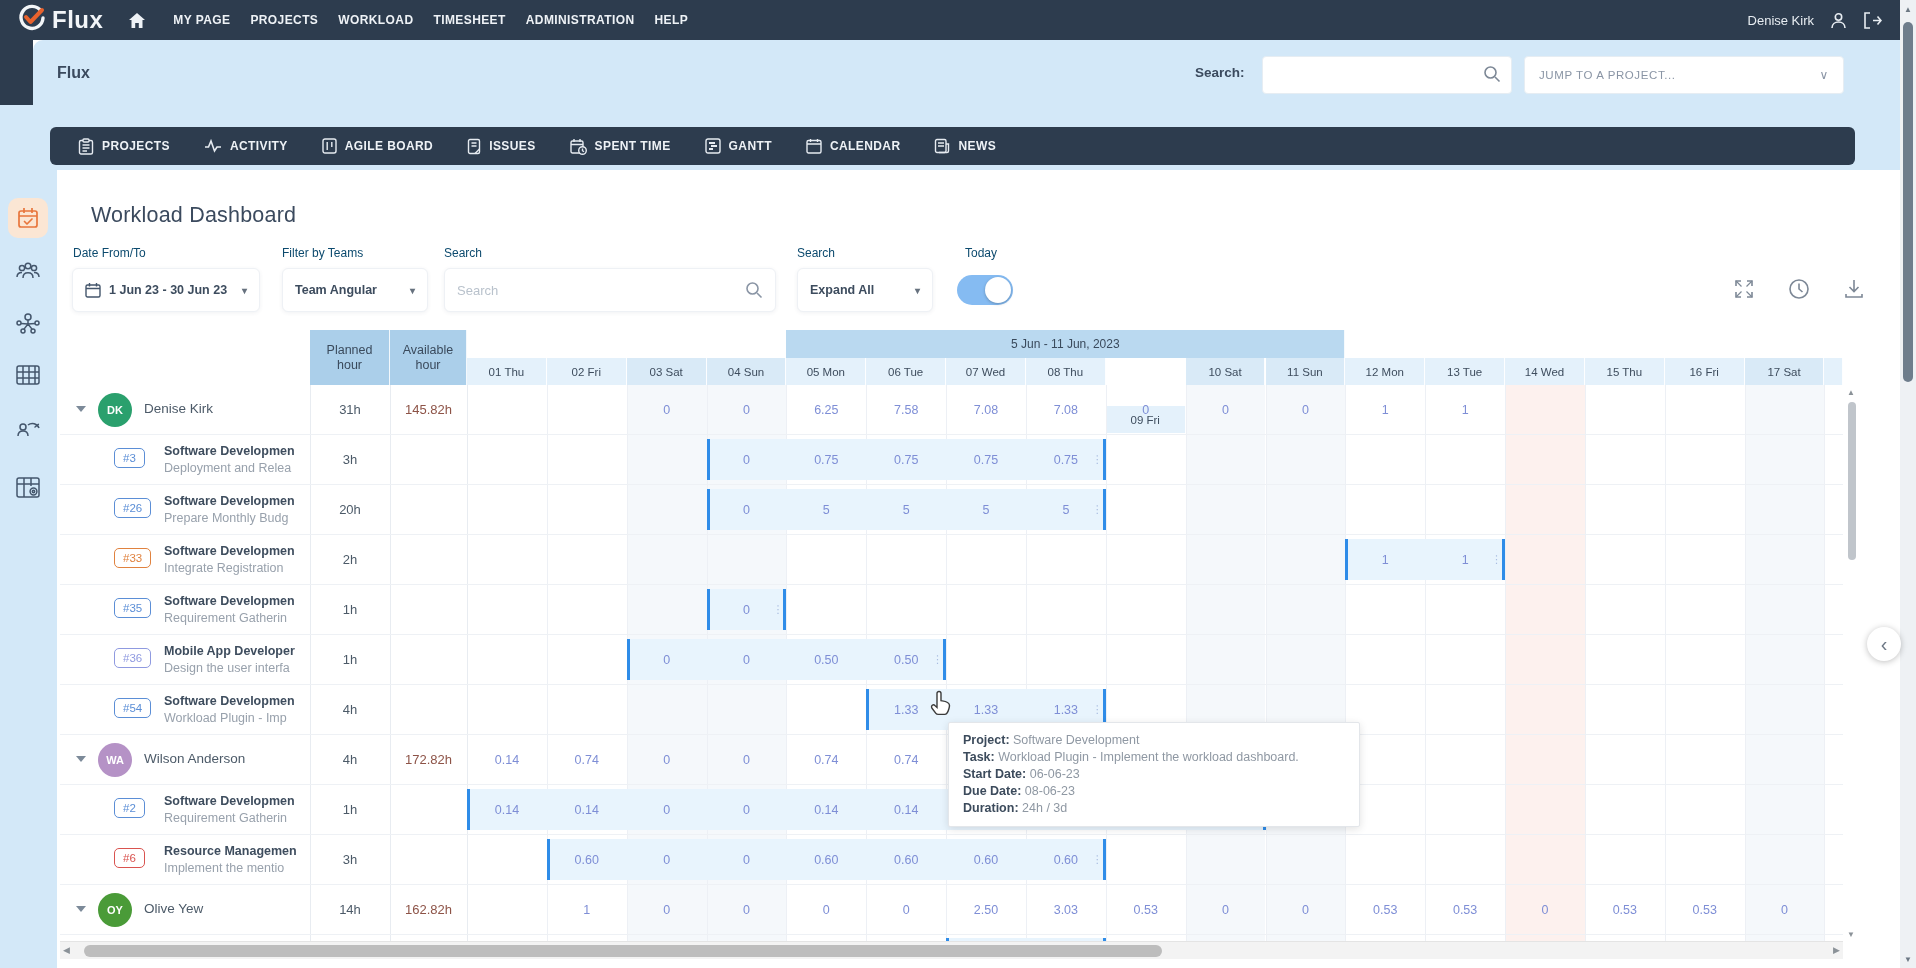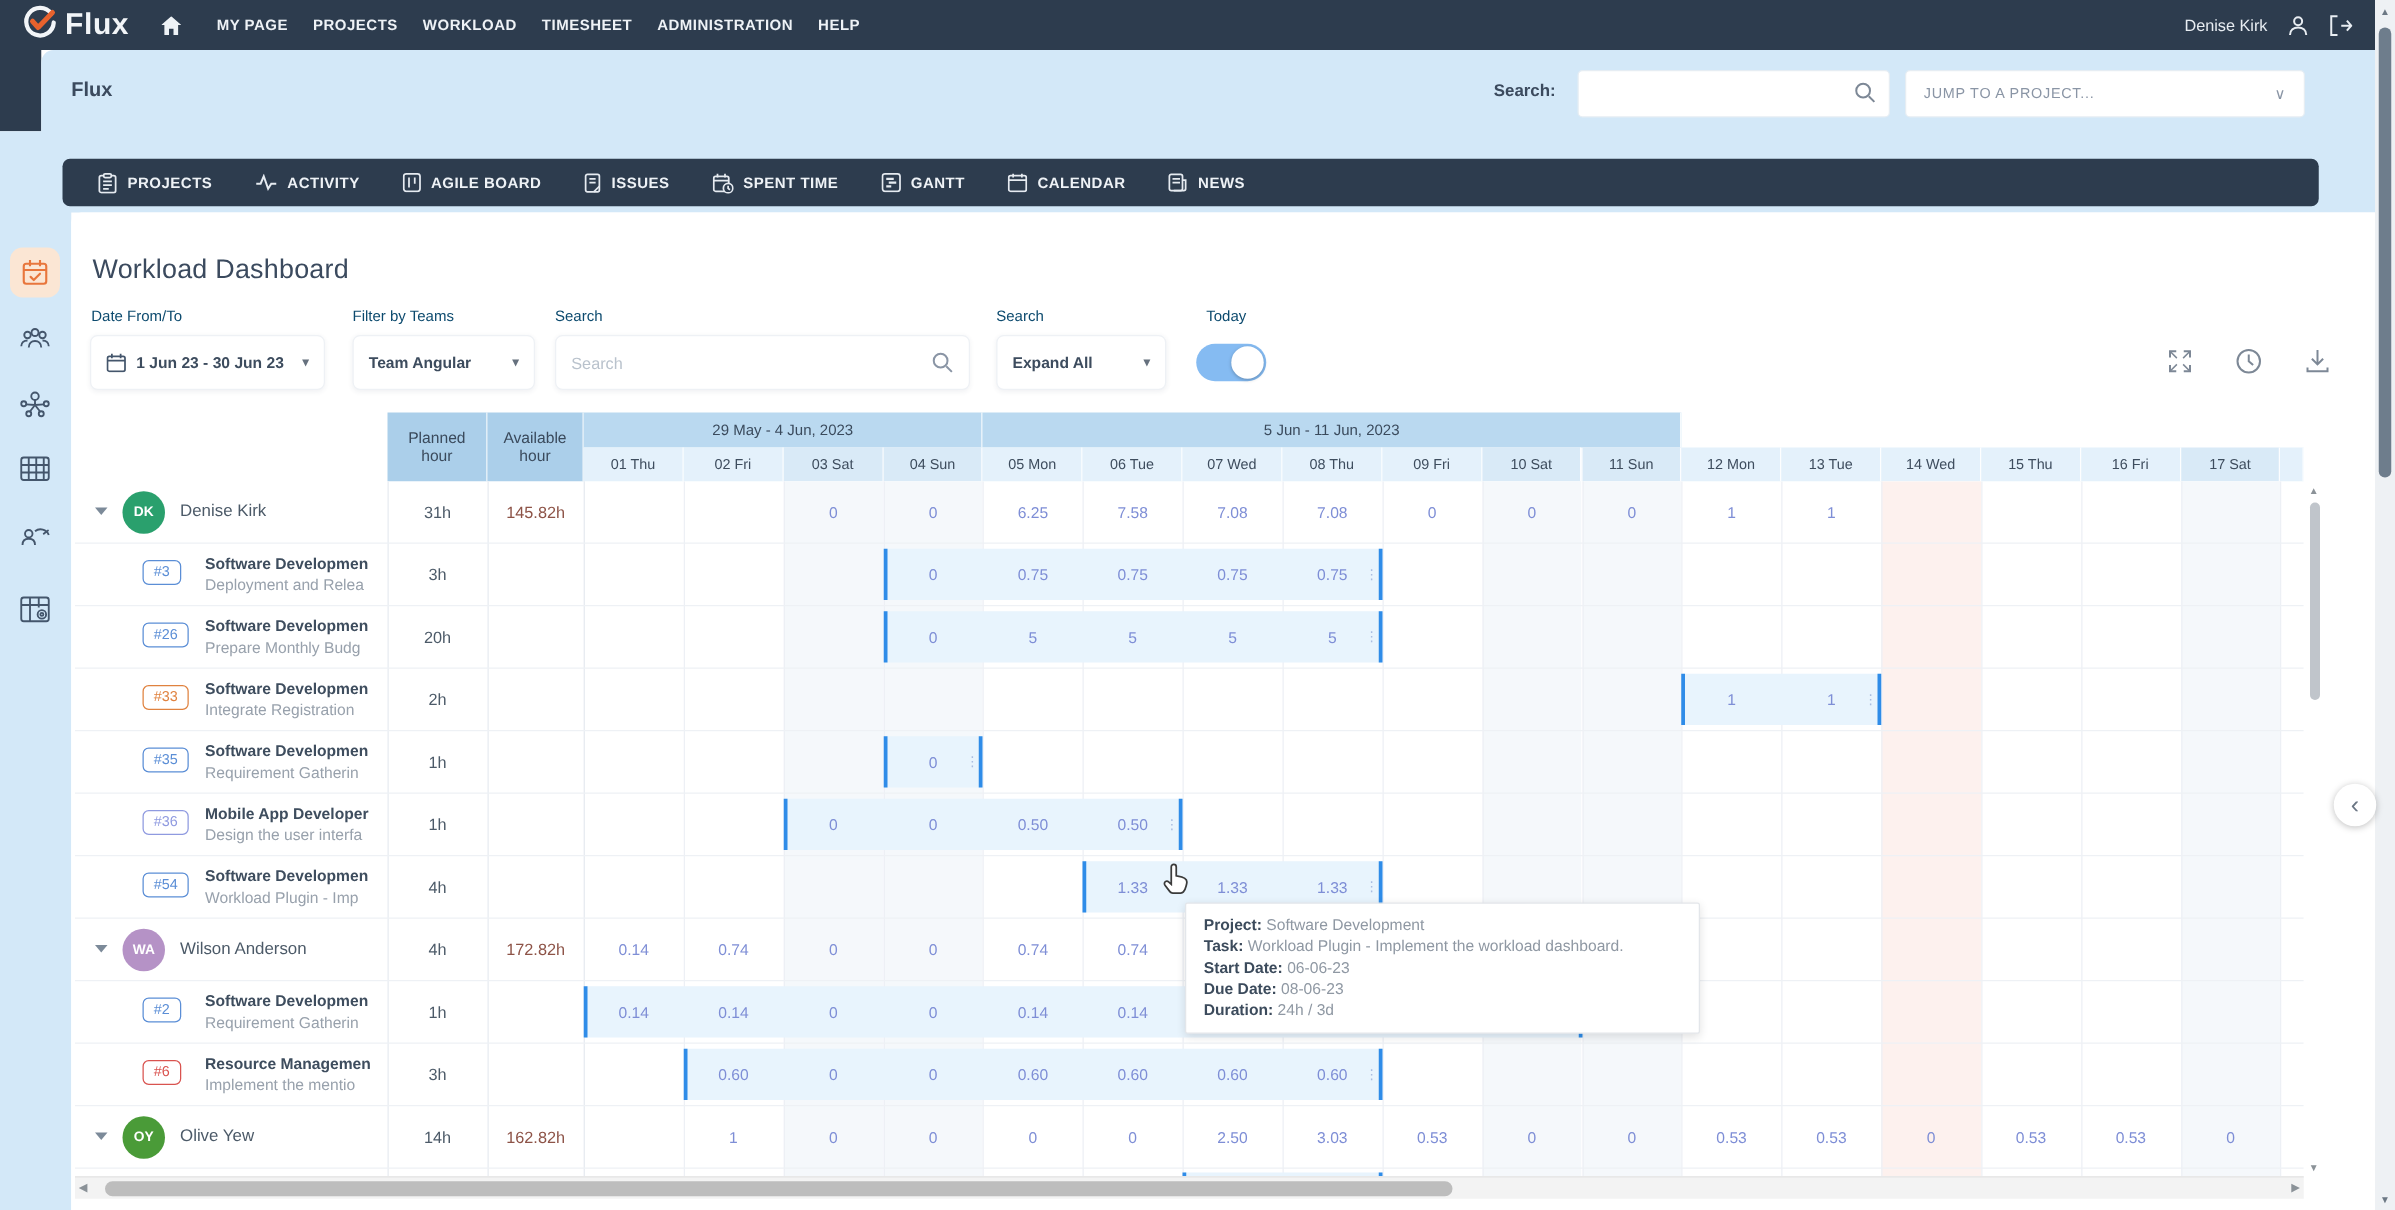--- a/index.html
+++ b/index.html
@@ -41,21 +41,21 @@
   .tab{ display:flex; align-items:center; gap:8px; color:#eef2f6; font-size:12px; font-weight:bold;
         letter-spacing:.4px; cursor:pointer; white-space:nowrap;}
   .tab svg{ display:block;}
 
   
   .side-icon{ position:absolute; left:8px; width:40px; height:40px; display:flex;
               align-items:center; justify-content:center;}
   .side-icon.active{ background:#fbe6d4; border-radius:10px;}
 
   
-  .page-title{ position:absolute; left:74px; top:203px; font-size:21.5px; font-weight:500;
+  .page-title{ position:absolute; left:91px; top:203px; font-size:21.5px; font-weight:500;
                color:#3b4a5e; letter-spacing:.2px;}
   .flabel{ position:absolute; top:246px; font-size:12px; color:#0c4a6e;}
   .fbox{ position:absolute; top:268px; height:44px; background:#fff; border:1px solid #eef1f5;
          box-shadow:0 1px 4px rgba(40,60,90,.07); border-radius:6px; display:flex; align-items:center;
          padding:0 12px; font-size:12.5px; color:#3d4c5e; font-weight:bold;}
   .fbox .caret{ margin-left:auto; color:#66717e; font-size:10px;}
   .fbox input{ border:none; outline:none; width:100%; font-size:13px; font-family:inherit; color:#3d4c5e;}
   .fbox input::placeholder{ color:#b9c2cc; font-weight:normal;}
   .toggle{ position:absolute; left:957px; top:275px; width:56px; height:30px; background:#85bbf2;
            border-radius:15px; cursor:pointer;}
@@ -376,31 +376,30 @@
   <div class="wl-table">
     <div class="thead" id="thead">
         <div class="hcell" style="left: 250px; width: 80px;">
           <div style="width: 66px;">Planned hour</div>
         </div>
         <div class="hcell" style="left: 330px; width: 77px;">
           <div style="width: 63px;">Available hour</div>
         </div>
         <div style="position: absolute; left: 15px; top: 0px; height: 55px; width: 1px; background: rgba(255, 255, 255, 0.55);"></div>
         <div style="position: absolute; left: 39px; top: 0px; height: 55px; width: 1px; background: rgba(255, 255, 255, 0.55);"></div>
-        <div class="wcell" style="left: 407px; width: 319.4px;">29 May - 4 Jun, 2023</div>
         <div class="wcell" style="left: 726.4px; width: 558.95px;">5 Jun - 11 Jun, 2023</div>
         <div class="dcell" style="left: 407px; width: 79.85px;">01 Thu</div>
         <div class="dcell" style="left: 486.85px; width: 79.85px;">02 Fri</div>
         <div class="dcell we" style="left: 566.7px; width: 79.85px;">03 Sat</div>
         <div class="dcell we" style="left: 646.55px; width: 79.85px;">04 Sun</div>
         <div class="dcell" style="left: 726.4px; width: 79.85px;">05 Mon</div>
         <div class="dcell" style="left: 806.25px; width: 79.85px;">06 Tue</div>
         <div class="dcell" style="left: 886.1px; width: 79.85px;">07 Wed</div>
         <div class="dcell" style="left: 965.95px; width: 79.85px;">08 Thu</div>
-        <div class="dcell" style="left: 1045.8px; width: 79.85px;">09 Fri</div>
+        <div class="dcell" style="left: 1045.8px; width: 79.85px; margin-top: 48px;">09 Fri</div>
         <div class="dcell we" style="left: 1125.65px; width: 79.85px;">10 Sat</div>
         <div class="dcell we" style="left: 1205.5px; width: 79.85px;">11 Sun</div>
         <div class="dcell" style="left: 1285.35px; width: 79.85px;">12 Mon</div>
         <div class="dcell" style="left: 1365.2px; width: 79.85px;">13 Tue</div>
         <div class="dcell" style="left: 1445.05px; width: 79.85px;">14 Wed</div>
         <div class="dcell" style="left: 1524.9px; width: 79.85px;">15 Thu</div>
         <div class="dcell" style="left: 1604.75px; width: 79.85px;">16 Fri</div>
         <div class="dcell we" style="left: 1684.6px; width: 79.85px;">17 Sat</div>
         <div class="dcell" style="left: 1764.45px; width: 18.55px;"></div>
       </div>

